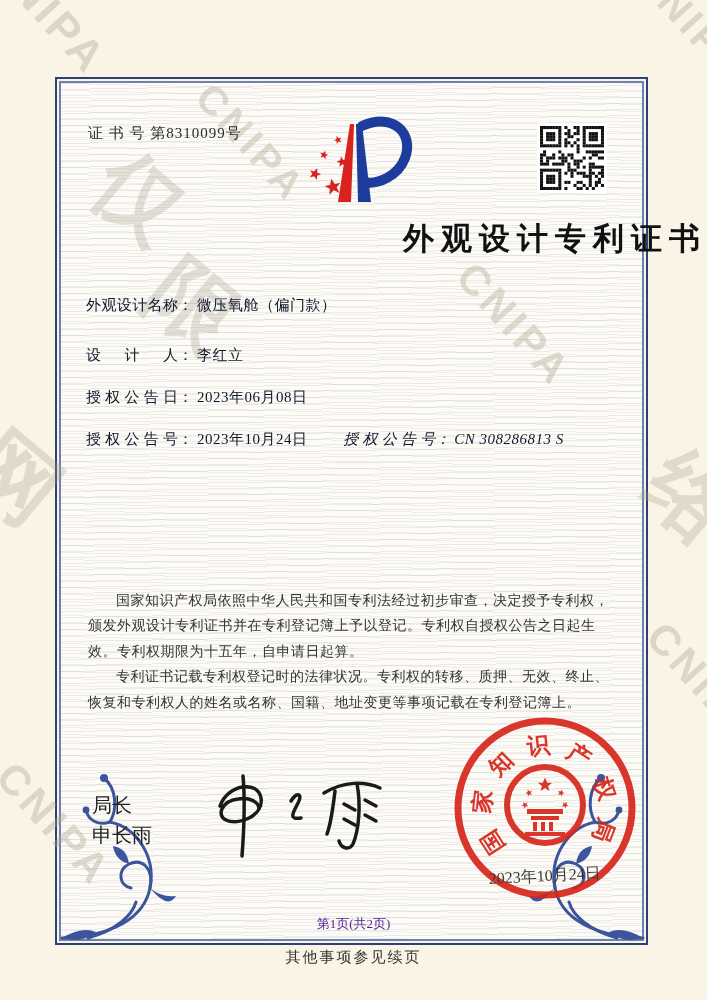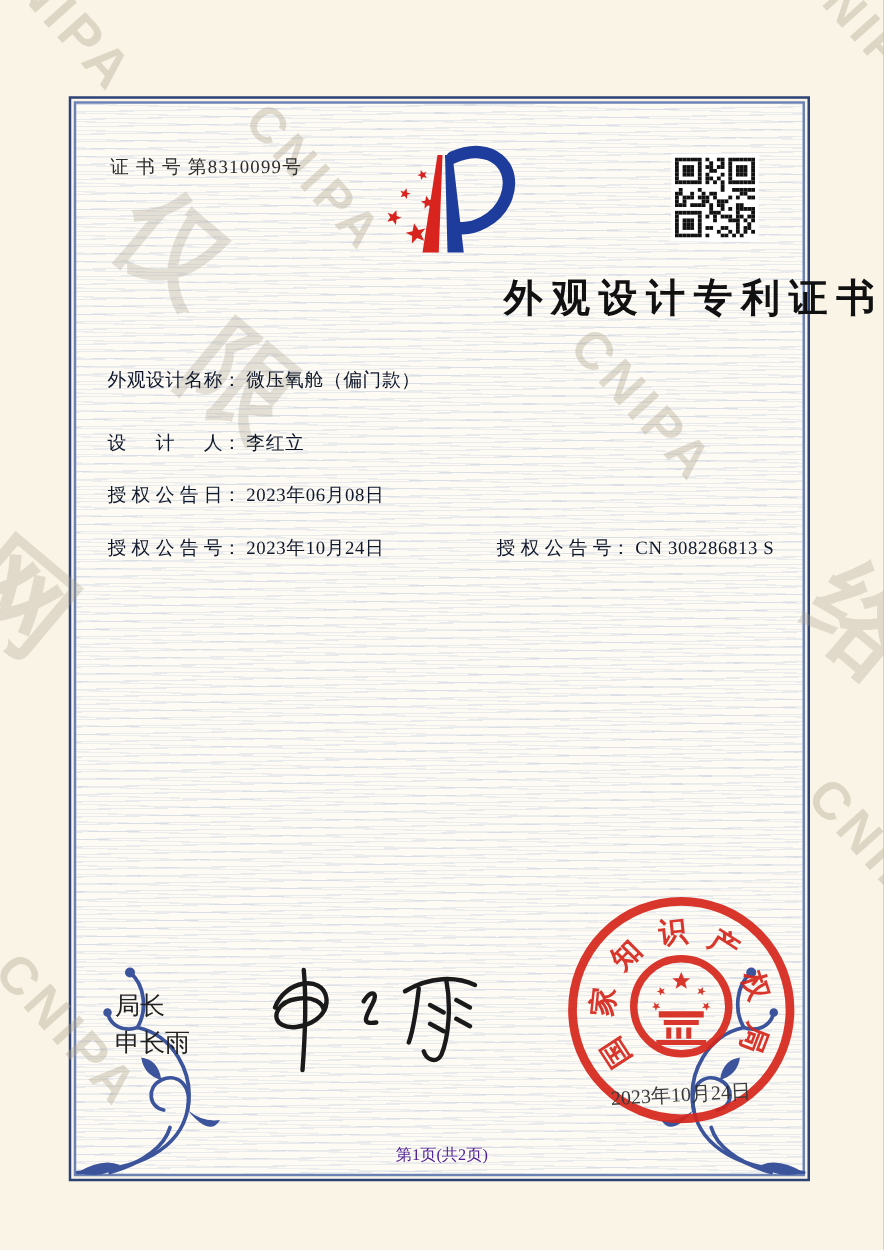--- a/index.html
+++ b/index.html
@@ -31,21 +31,21 @@
 
   .title{left:0;top:218px;width:707px;text-align:right;font-size:31px;font-weight:bold;
          color:#111;letter-spacing:7px;}
 
   .fields{left:86px;top:296px;width:540px;font-size:15px;color:#0f172a;}
   .frow{line-height:18px;margin-bottom:24px;white-space:nowrap;}
   .frow.first{margin-bottom:32px;}
   .flabel{display:inline-block;width:92px;text-align:justify;text-align-last:justify;vertical-align:top;}
   .fcolon{display:inline-block;margin-right:4px;}
   .fvalue{letter-spacing:.5px;}
-  .grant-no-group{margin-left:86px;}
+  .grant-no-group{margin-left:32px;font-style:italic;}
 
   .paras{left:88px;top:588px;width:534px;font-size:14px;line-height:1.82;color:#333;}
   .paras p{margin:0;text-indent:2em;letter-spacing:.5px;}
 
   .signer{left:92px;top:790px;font-size:20px;color:#222;line-height:30px;}
   .signature{left:198px;top:768px;width:190px;height:95px;}
 
   .seal{left:450px;top:713px;width:195px;height:195px;}
 
   .page-no{left:0;top:915px;width:707px;text-align:center;font-size:13px;color:#4c1d95;}
@@ -359,20 +359,24 @@
     <div class="frow">
       <span>
         <span class="flabel">授权公告号</span><span class="fcolon">：</span><span class="fvalue">2023年10月24日</span>
       </span>
       <span class="grant-no-group">
         <span class="flabel">授权公告号</span><span class="fcolon">：</span><span class="fvalue">CN 308286813 S</span>
       </span>
     </div>
   </div>
 
+  <div class="abs z paras">
+    <p>国家知识产权局依照中华人民共和国专利法经过初步审查，决定授予专利权，颁发外观设计专利证书并在专利登记簿上予以登记。专利权自授权公告之日起生效。专利权期限为十五年，自申请日起算。</p>
+    <p>专利证书记载专利权登记时的法律状况。专利权的转移、质押、无效、终止、恢复和专利权人的姓名或名称、国籍、地址变更等事项记载在专利登记簿上。</p>
+  </div>
 
   <div class="abs z signer">
     <div>局长</div>
     <div>申长雨</div>
   </div>
 
   <svg class="abs z signature" viewBox="0 0 190 95">
     <g stroke="#1a1a1a" stroke-width="3.5" fill="none" stroke-linecap="round" stroke-linejoin="round">
       <path d="M22,38 C30,16 60,12 63,30 C66,48 40,58 28,52 C18,47 24,33 40,31 C52,29 61,34 61,41"></path>
       <path d="M45,8 C47,30 46,62 44,88"></path>
@@ -409,14 +413,15 @@
       <rect x="81" y="103" width="28" height="4"></rect>
       <rect x="83" y="109" width="4" height="9"></rect>
       <rect x="91" y="109" width="4" height="9"></rect>
       <rect x="99" y="109" width="4" height="9"></rect>
       <rect x="75" y="119" width="40" height="4"></rect>
     </g>
     <text x="95" y="168" text-anchor="middle" font-size="16" fill="#2a2a2a" transform="rotate(-3,95,168)" font-family="'Liberation Serif','DejaVu Serif',serif">2023年10月24日</text>
   </svg>
 
   <div class="abs z page-no">第1页(共2页)</div>
+  <div class="abs footer-note">其他事项参见续页</div>
 
 </div>
 
 </body></html>

